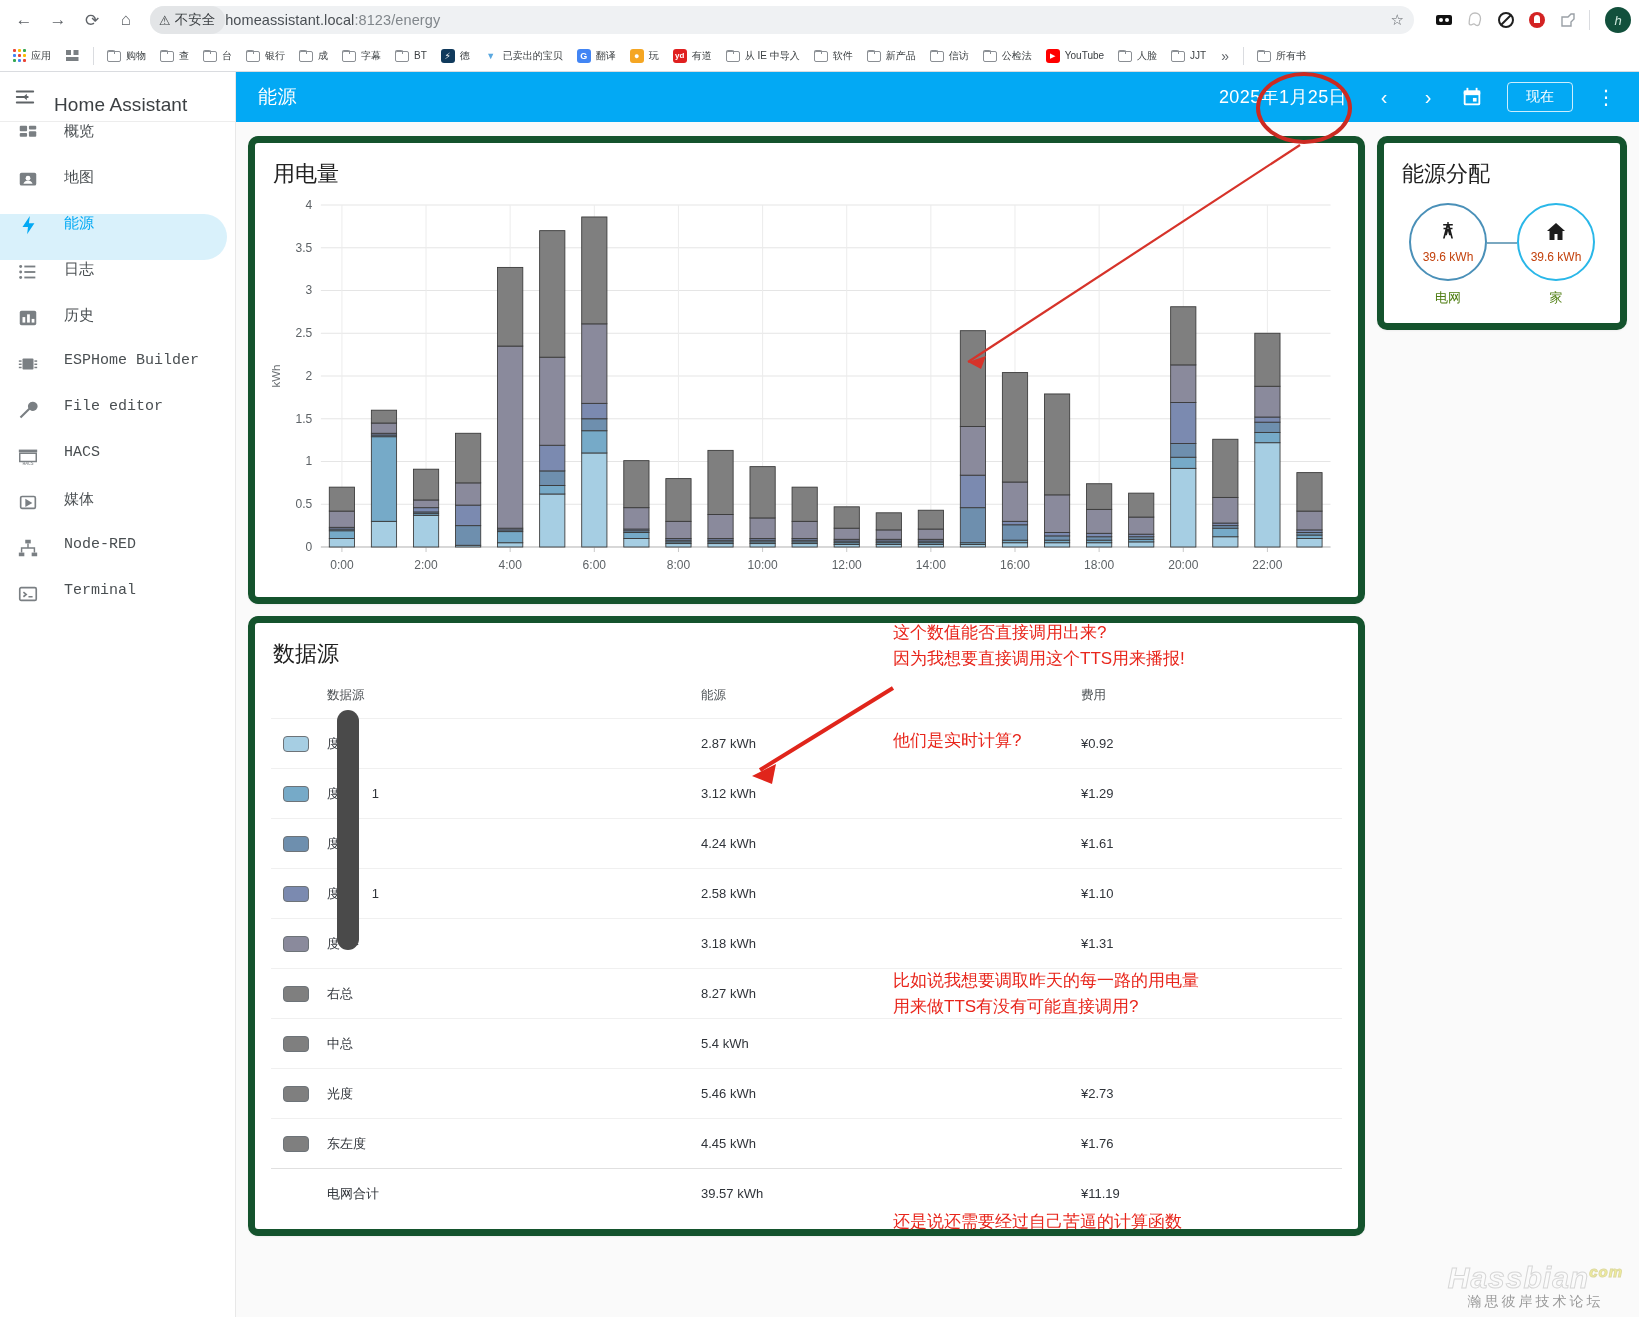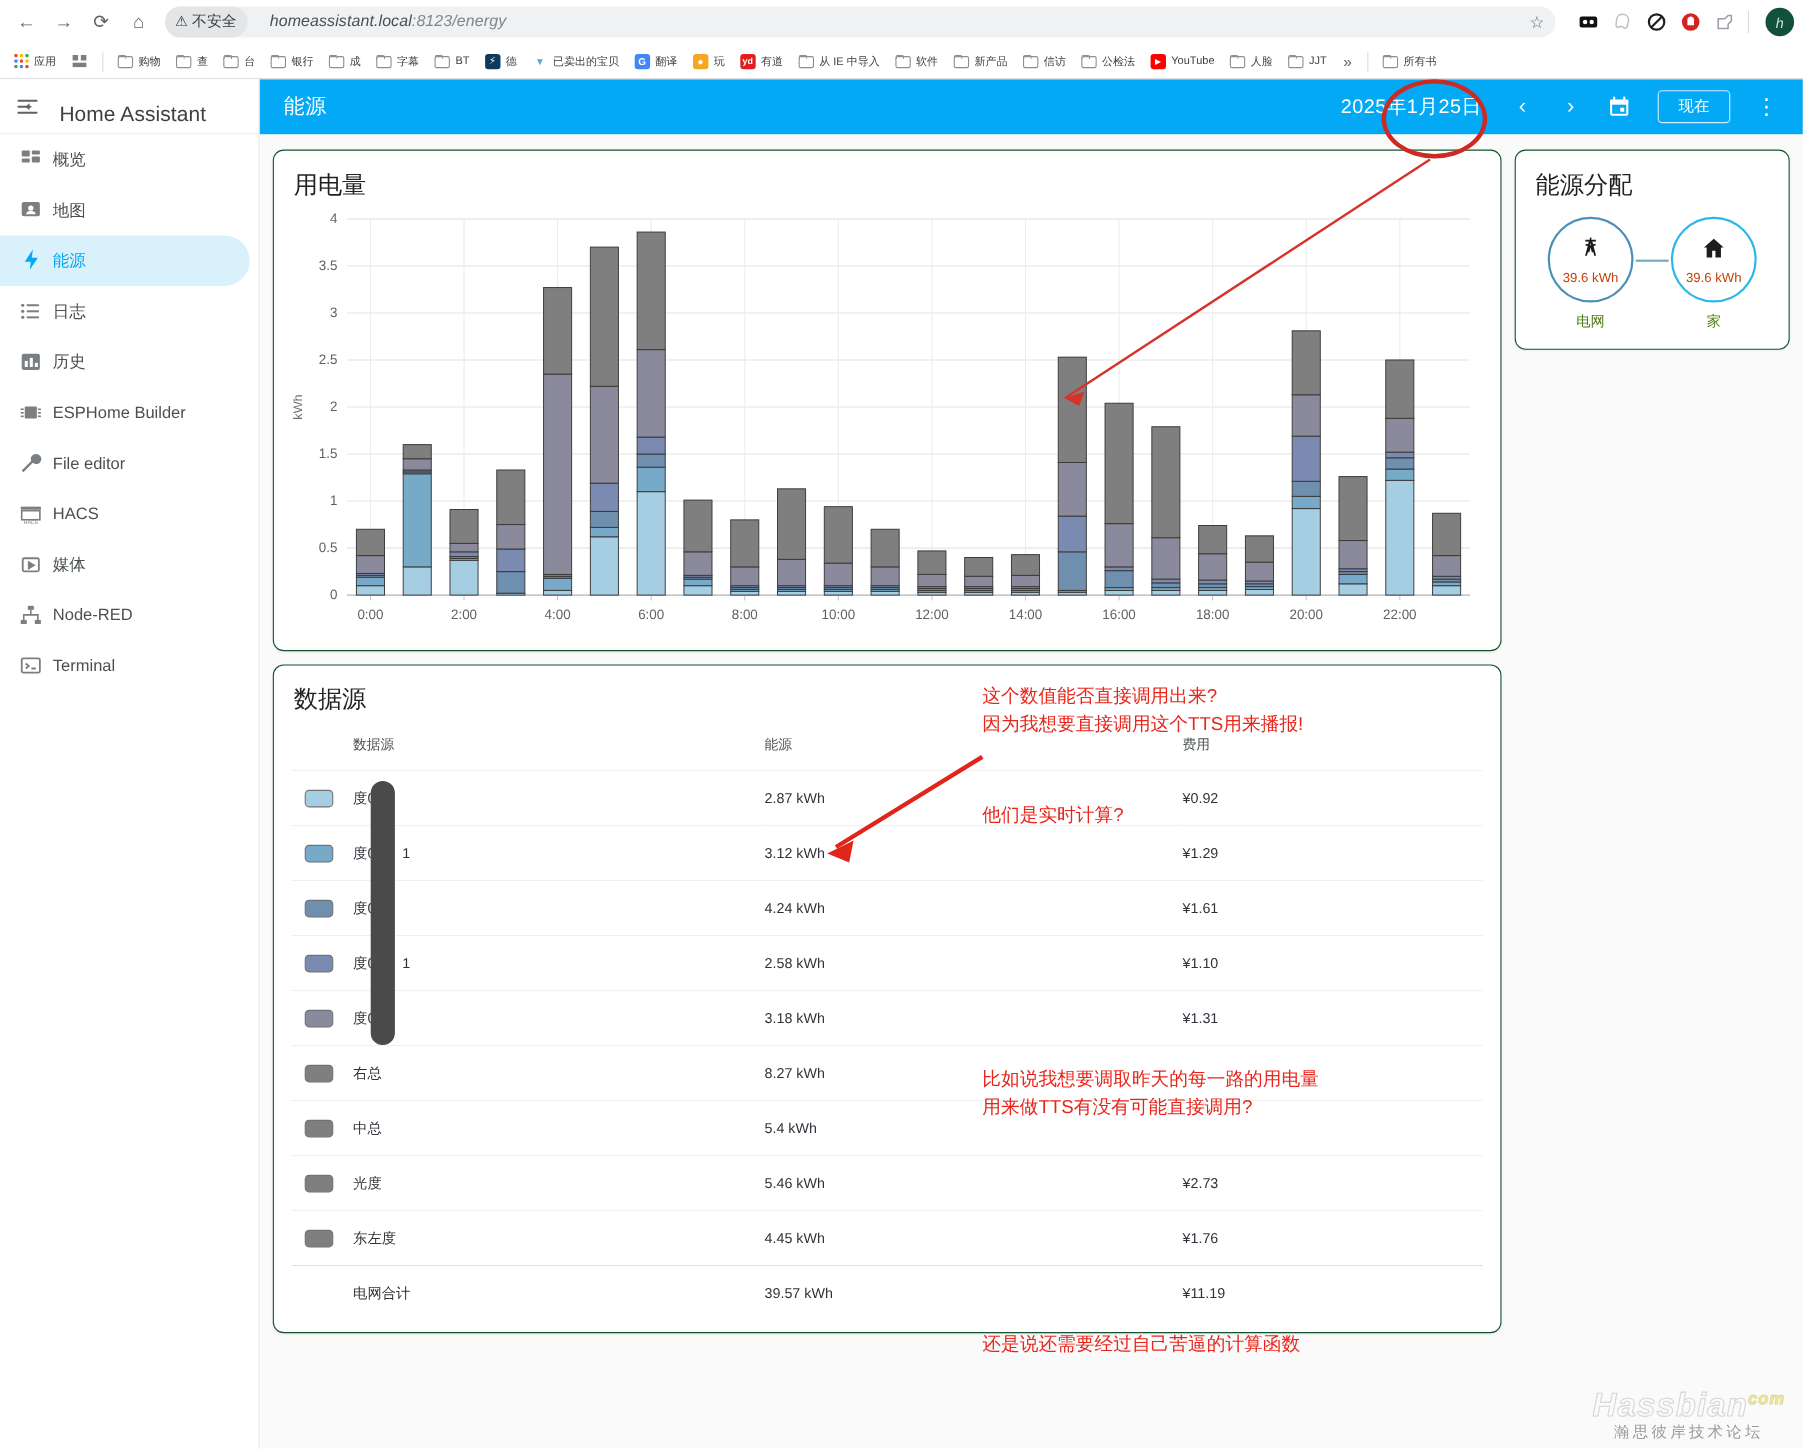--- a/index.html
+++ b/index.html
@@ -24,23 +24,22 @@
     display: flex; align-items: center; margin: 0 8px 0 6px; padding-right: 10px;
     position: relative;
   }
   .sec-chip {
     display: flex; align-items: center; gap: 4px; background: #e3e5e7;
     border-radius: 14px; height: 28px; padding: 0 10px 0 9px;
     font-size: 13.5px; color: #3c4043; white-space: nowrap;
   }
   .sec-chip .warn { font-size: 13px; }
   .url-text {
-    font-size: 14.5px; color: #4a4f54; margin-left: 20px; letter-spacing: .1px;
+    font-size: 14.5px; color: #4a4f54; margin-left: 0; letter-spacing: .1px;
     white-space: nowrap;
-    font-style: italic;
   }
   .url-text .dim { color: #80868b; }
   .star { margin-left: auto; color: #5f6368; font-size: 15px; }
   .ext-row { display: flex; align-items: center; gap: 11px; padding-left: 10px; }
   .ext-ico { width: 20px; height: 20px; display: block; }
   .avatar-h {
     width: 26px; height: 26px; border-radius: 50%; background: #12503c;
     color: #cfe8dd; font-size: 13px; display: flex; align-items: center;
     justify-content: center; font-style: italic; margin-left: 4px;
   }
@@ -86,22 +85,22 @@
     width: 236px; background: #ffffff; height: 100%;
     border-right: 1px solid #e8e8e8; flex: 0 0 236px;
   }
   .sb-header {
     height: 50px; display: flex; align-items: center; gap: 18px; padding: 0 14px;
     border-bottom: 1px solid #ededed;
   }
   .menu-ico { width: 22px; height: 22px; color: #5e6366; display:flex; align-items:center; justify-content:center;}
   .sb-title { font-size: 19px; color: #3c4043; letter-spacing: .1px; margin-top: 17px; }
   .sb-item {
-    height: 46px; display: flex; align-items: center; gap: 8px; padding: 0 16px;
-    color: #4a4f52; font-size: 15px; border-radius: 0 24px 24px 0; margin-right: 8px;
+    height: 46px; display: flex; align-items: flex-start; gap: 24px; padding: 0 16px;
+    color: #4a4f52; font-size: 15px; border-radius: 0 24px 24px 0; margin-right: 8px; font-family: Liberation Mono, monospace;
   }
   .sb-item .ico { width: 24px; height: 24px; display:flex; align-items:center; justify-content:center; color:#7a7f83; }
   .sb-item.active { background: #d9f1fb; color: #03a9f4; }
   .sb-item.active .ico { color: #03a9f4; }
 
   
   .main { flex: 1; position: relative; overflow: hidden; }
   .appbar {
     height: 50px; background: #03a9f4; color: #fff; display: flex;
     align-items: center; padding: 0 14px 0 22px;
@@ -114,21 +113,21 @@
   .now-btn {
     border: 1px solid rgba(255,255,255,.8); border-radius: 4px; height: 30px;
     padding: 0 18px; display: flex; align-items: center; font-size: 14px;
     margin: 0 8px 0 10px;
   }
 
   .content { padding: 14px 12px; display: flex; gap: 12px; align-items: flex-start; }
   .col-left { flex: 1; min-width: 0; display: flex; flex-direction: column; gap: 12px; }
   .col-right { width: 250px; flex: 0 0 250px; }
   .card {
-    background: #fff; border-radius: 10px; border: 1px solid #14532d;
+    background: #fff; border-radius: 10px; border: 7px solid #14532d;
     box-shadow: 0 1px 2px rgba(0,0,0,.05);
   }
   .card-title { font-size: 22px; color: #212121; padding: 16px 18px 4px; font-weight: 400; }
 
   
   .chart-wrap { padding: 4px 14px 10px 10px; position: relative; }
   .chart-svg { display: block; width: 100%; height: 390px; }
 
   
   .dist-body { padding: 10px 10px 16px; display: flex; justify-content: center;

